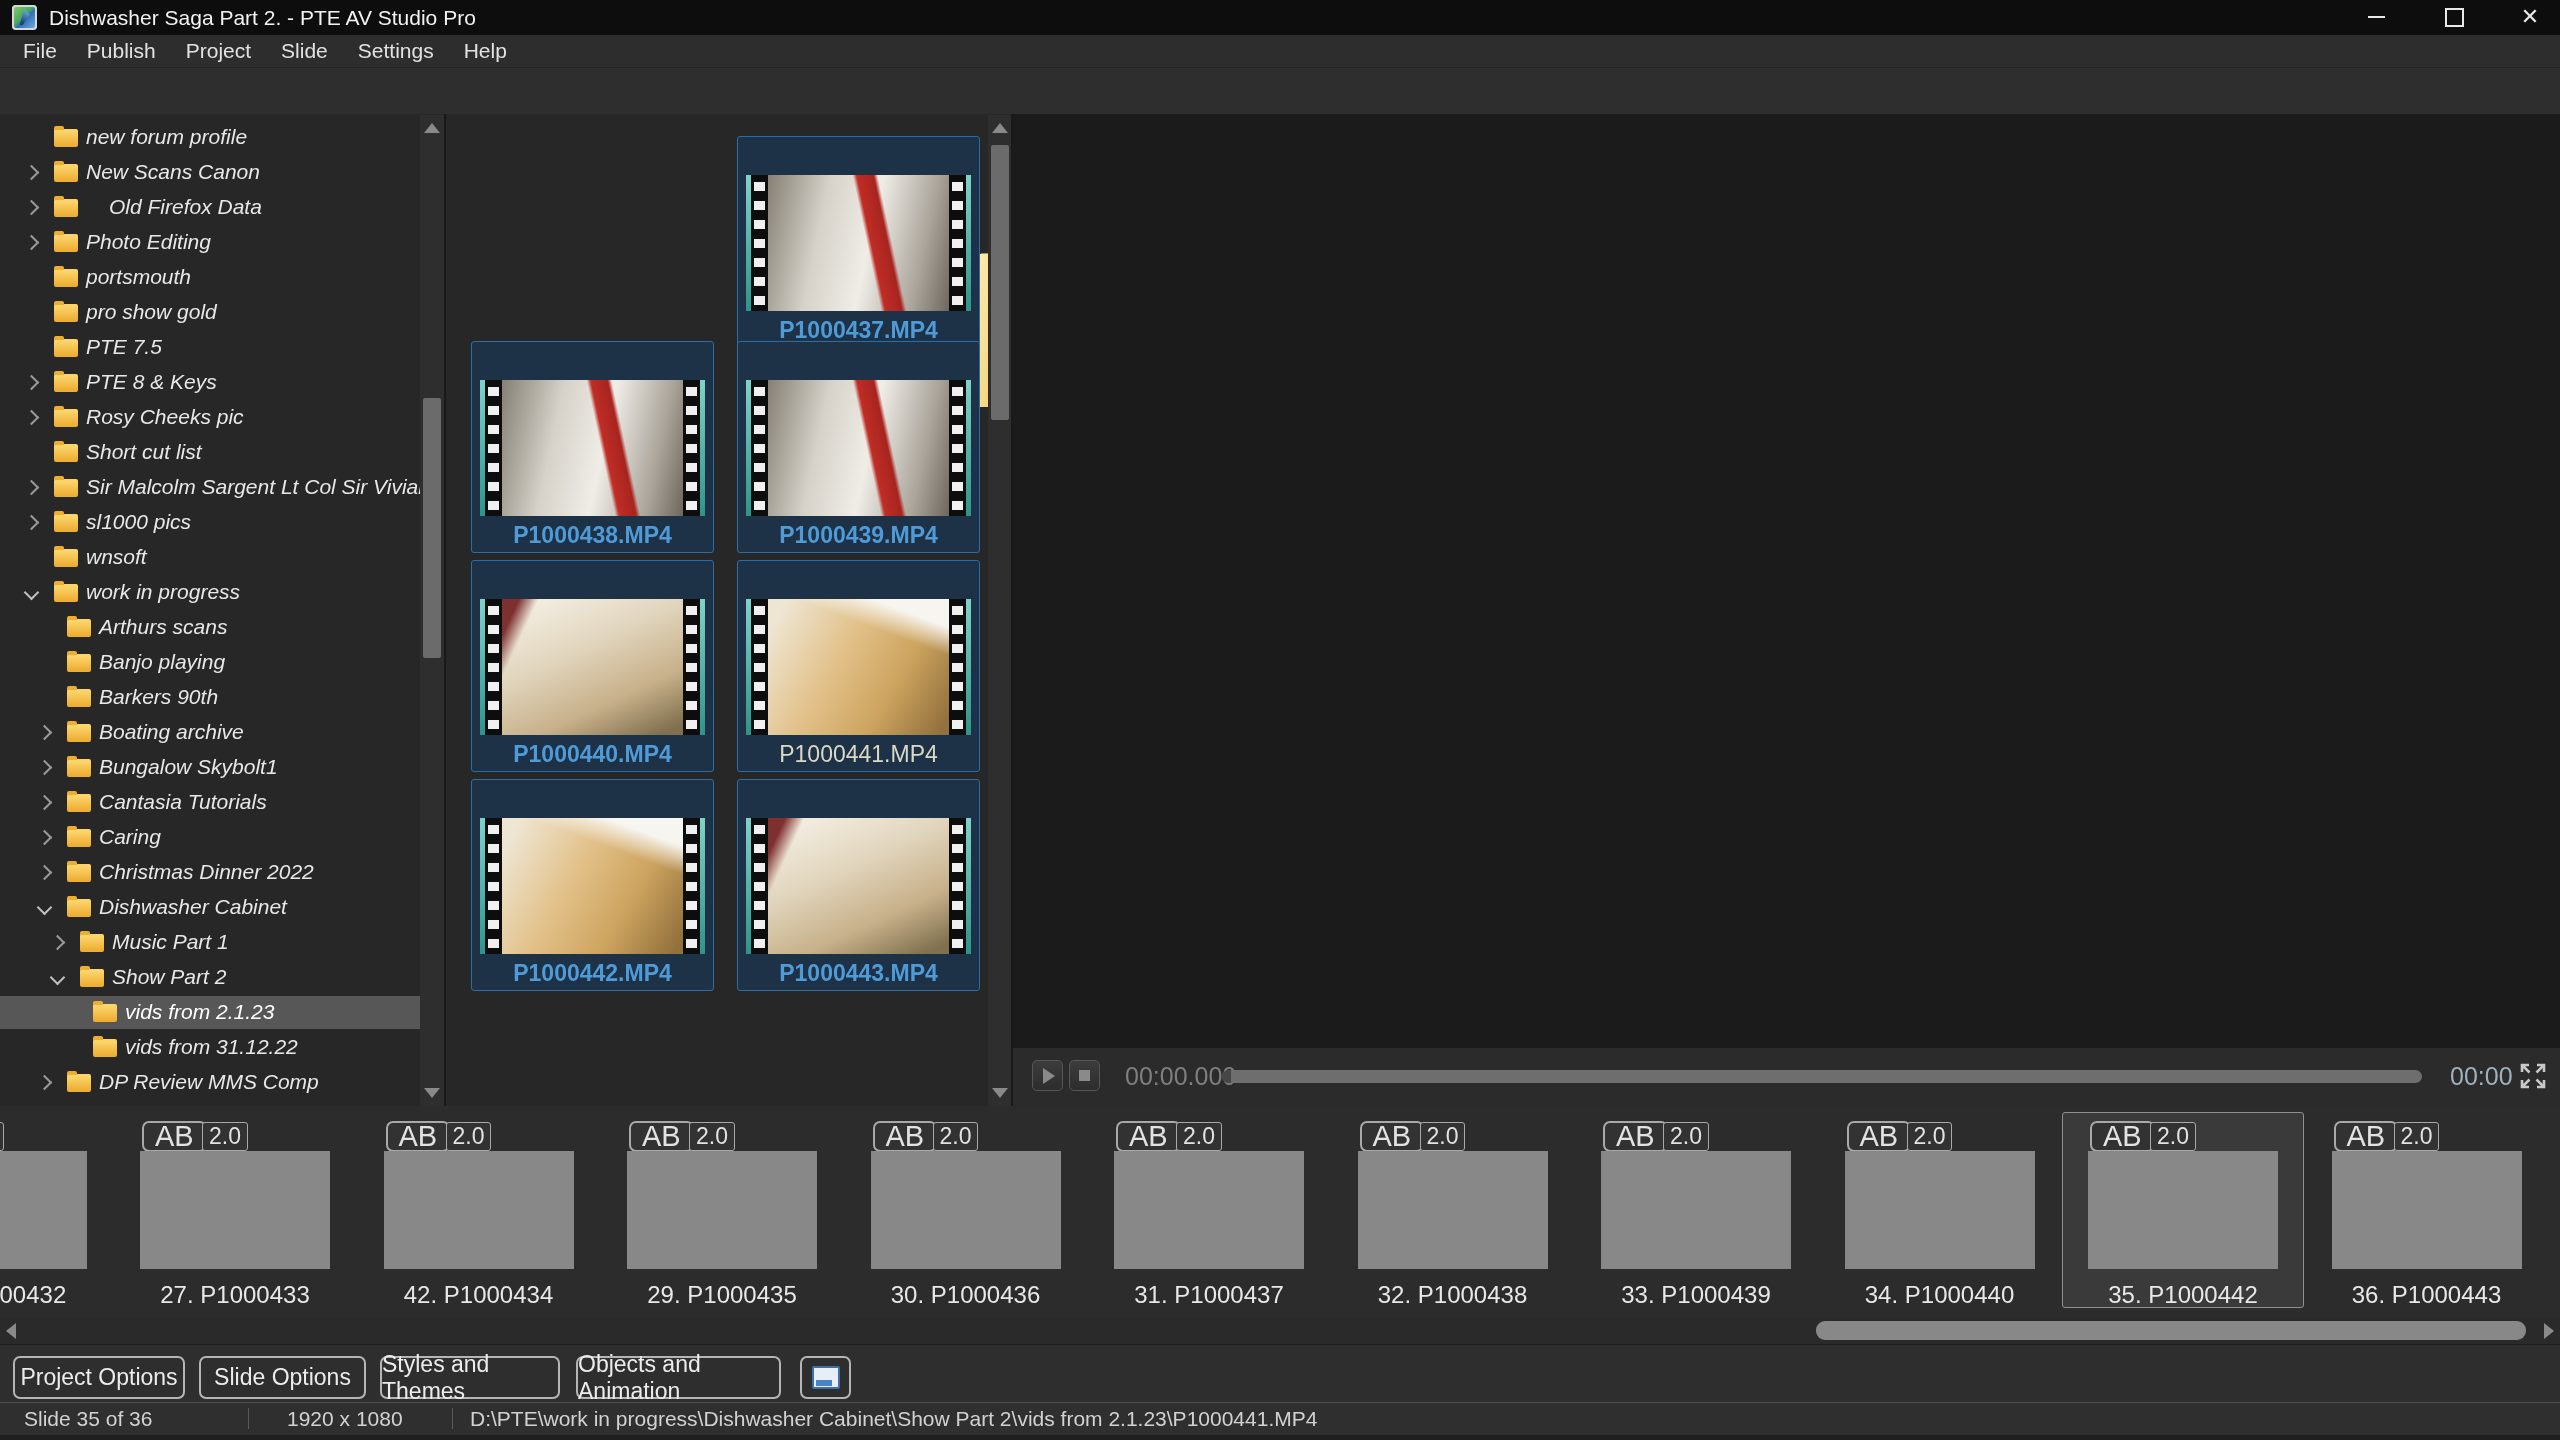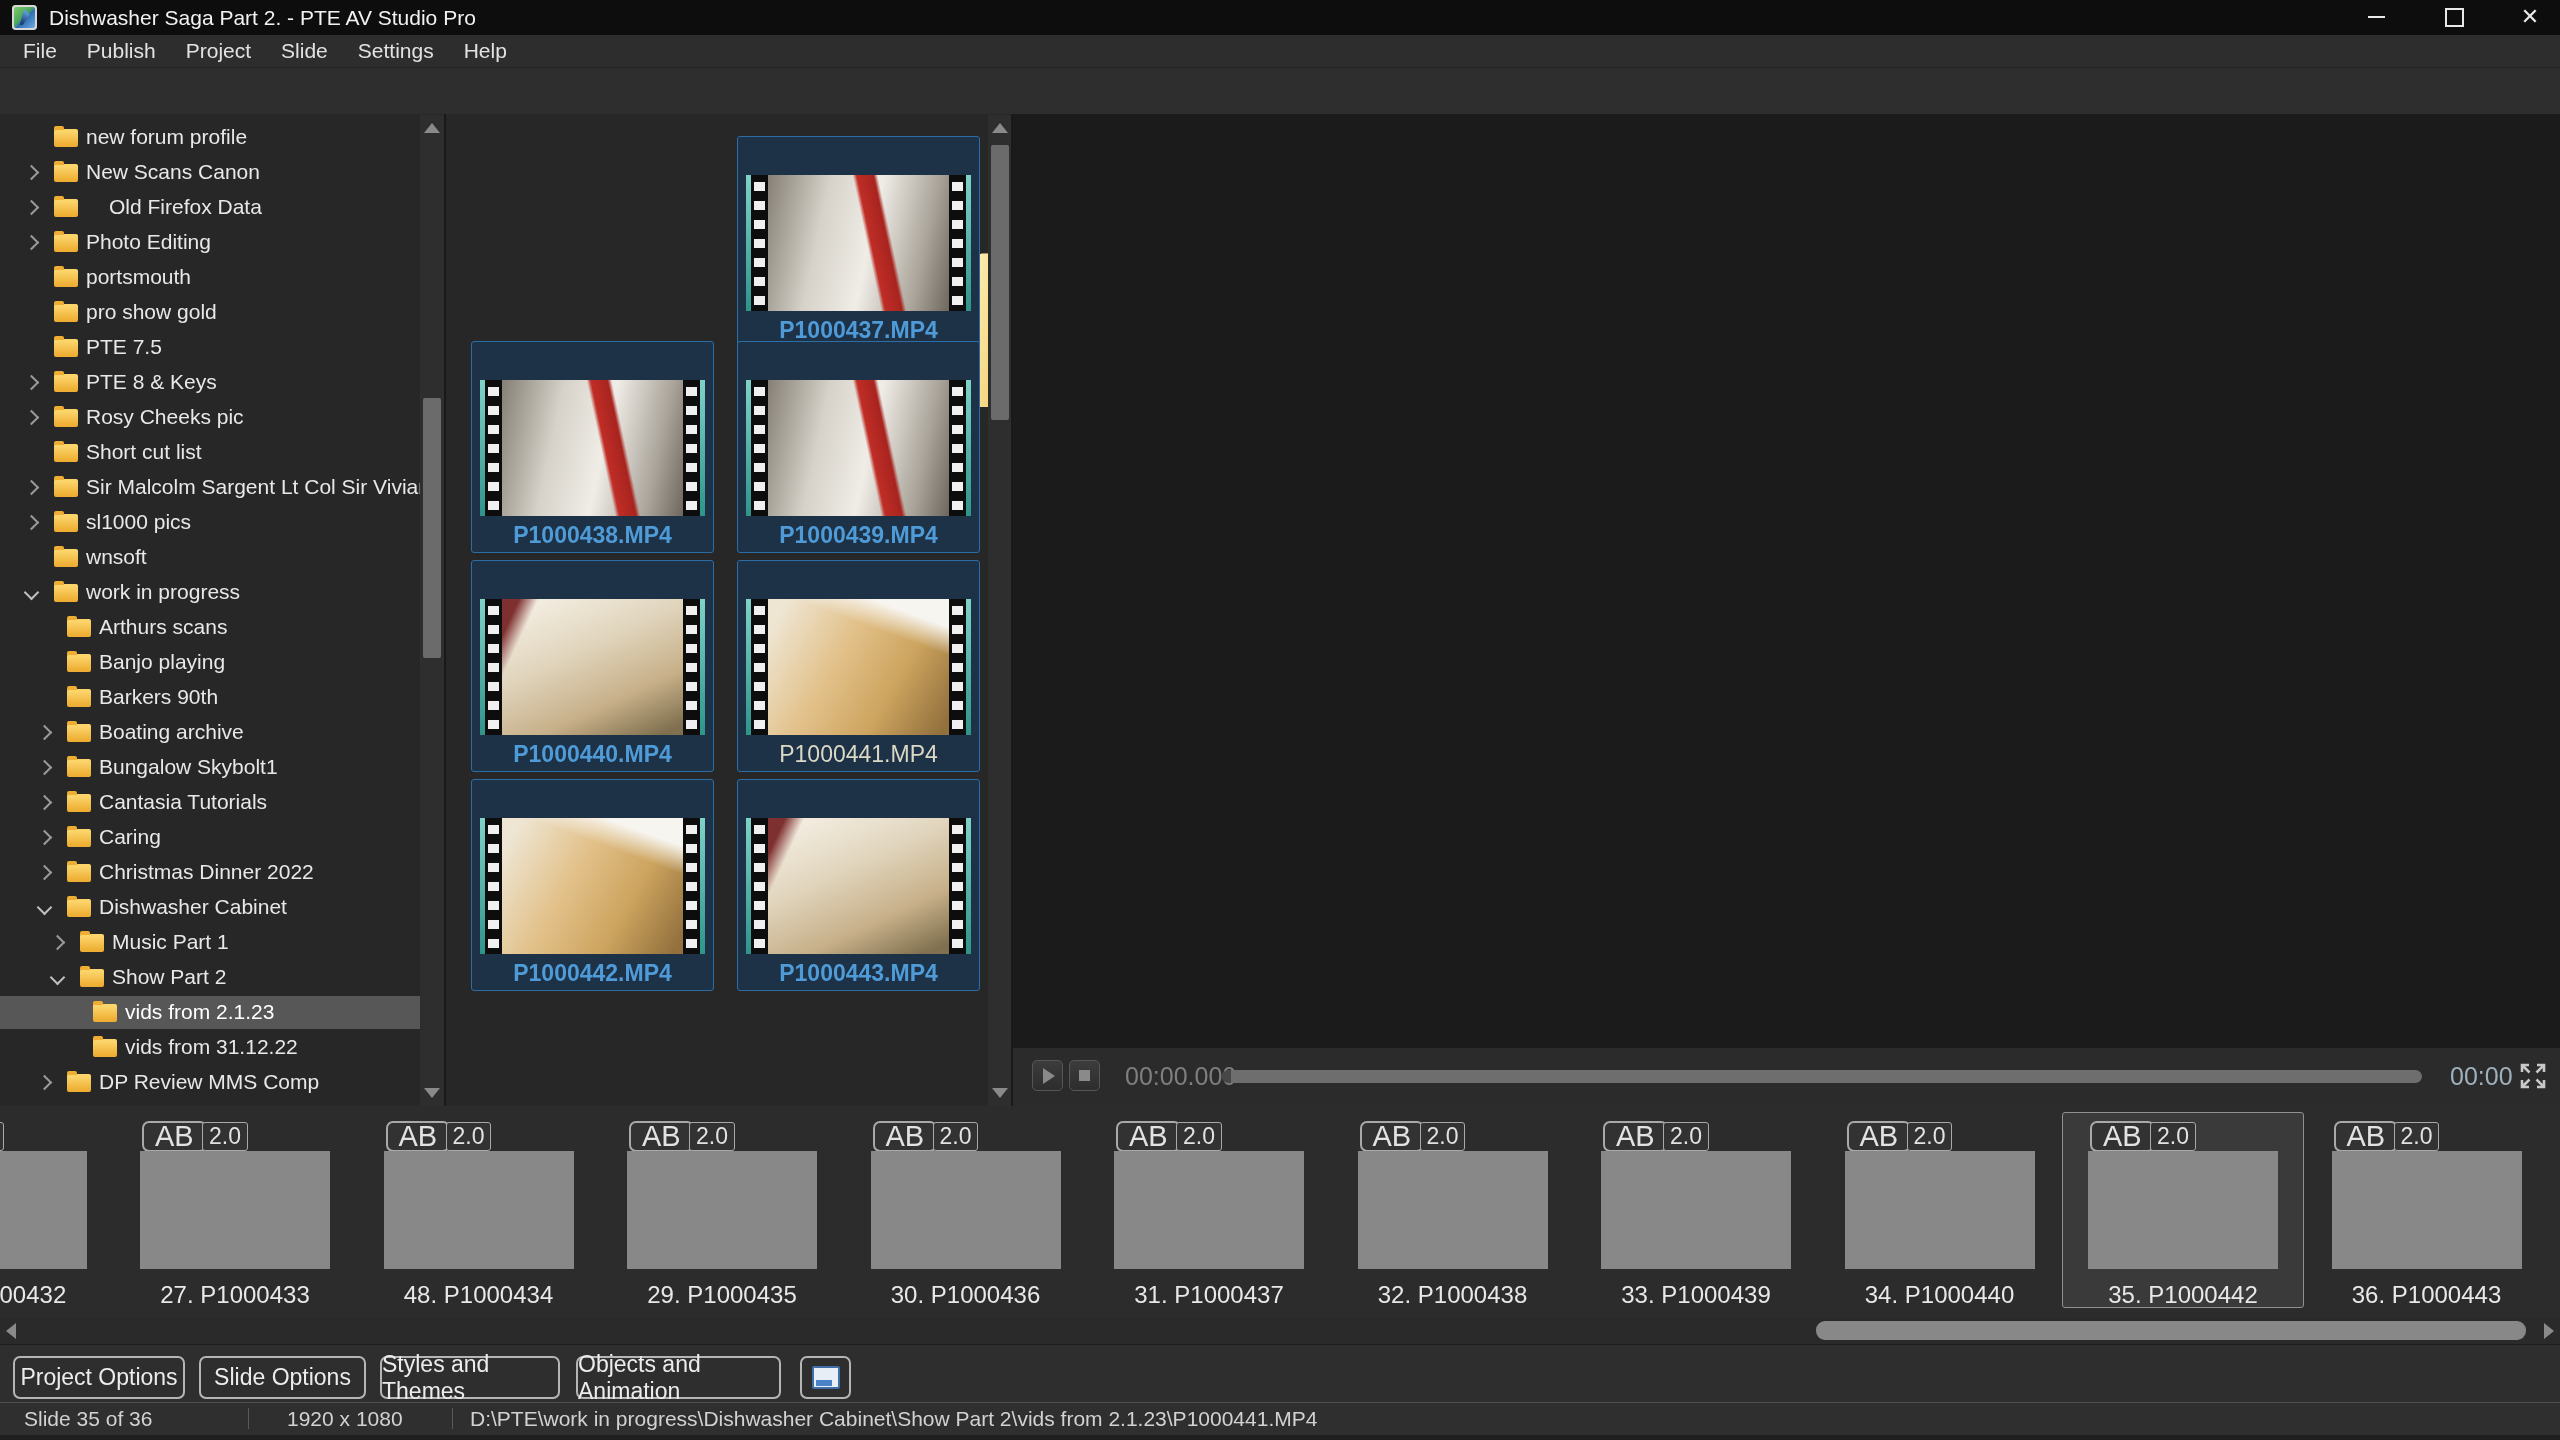--- a/index.html
+++ b/index.html
@@ -66,21 +66,21 @@
   #vdiv1{left:444px;} #vdiv2{left:1011px;}
   .panel-topline{left:0;top:114px;width:2560px;height:1px;background:#3a3a3a;}
 
   
   .trow{position:absolute;left:0;width:420px;height:33px;}
   .trow.sel{background:#575757;}
   .chev{position:absolute;top:11px;width:9px;height:9px;border-right:2.5px solid #9a9a9a;border-bottom:2.5px solid #9a9a9a;transform:rotate(-45deg);}
   .chev.open{transform:rotate(45deg);border-color:#c0c0c0;}
   .tfolder{position:absolute;top:8px;width:24px;height:18px;background:linear-gradient(180deg,#fbd46a 15%,#eeae33 90%);border-radius:2px;}
   .tfolder:before{content:"";position:absolute;left:0;top:-3px;width:10px;height:4px;background:#eeae33;border-radius:2px 2px 0 0;}
-  .tlabel{position:absolute;top:4px;font-size:21px;color:#e8e8e8;white-space:nowrap;}
+  .tlabel{position:absolute;top:4px;font-size:21px;color:#e8e8e8;white-space:nowrap;font-style:italic;}
   .trow.sel .tlabel{color:#ffffff;}
 
   
   .sb-track{background:#2e2e2e;}
   .sb-thumb{position:absolute;background:#6b6b6b;border-radius:2px;}
   .sb-arrow{position:absolute;width:0;height:0;}
   .arr-up{border-left:8px solid transparent;border-right:8px solid transparent;border-bottom:10px solid #8a8a8a;}
   .arr-down{border-left:8px solid transparent;border-right:8px solid transparent;border-top:10px solid #8a8a8a;}
   .arr-left{border-top:8px solid transparent;border-bottom:8px solid transparent;border-right:10px solid #8a8a8a;}
   .arr-right{border-top:8px solid transparent;border-bottom:8px solid transparent;border-left:10px solid #8a8a8a;}
@@ -501,21 +501,21 @@
       <div style="position: absolute; left: 0px; top: 0px;">
         <div class="ab-badge" style="left: 142px; top: 15px;">AB</div>
         <div class="speed-badge" style="left: 202px; top: 16px;">2.0</div>
         <div class="sthumb scene-b" style="left: 140px; top: 45px; width: 190px; height: 118px;"></div>
         <div class="slabel" style="left: 115px; top: 175px;">27. P1000433</div>
       </div>
       <div style="position: absolute; left: 0px; top: 0px;">
         <div class="ab-badge" style="left: 385.5px; top: 15px;">AB</div>
         <div class="speed-badge" style="left: 445.5px; top: 16px;">2.0</div>
         <div class="sthumb scene-b" style="left: 383.5px; top: 45px; width: 190px; height: 118px;"></div>
-        <div class="slabel" style="left: 358.5px; top: 175px;">48. P1000434</div>
+        <div class="slabel" style="left: 358.5px; top: 175px;">42. P1000434</div>
       </div>
       <div style="position: absolute; left: 0px; top: 0px;">
         <div class="ab-badge" style="left: 629px; top: 15px;">AB</div>
         <div class="speed-badge" style="left: 689px; top: 16px;">2.0</div>
         <div class="sthumb scene-a" style="left: 627px; top: 45px; width: 190px; height: 118px;"></div>
         <div class="slabel" style="left: 602px; top: 175px;">29. P1000435</div>
       </div>
       <div style="position: absolute; left: 0px; top: 0px;">
         <div class="ab-badge" style="left: 872.5px; top: 15px;">AB</div>
         <div class="speed-badge" style="left: 932.5px; top: 16px;">2.0</div>

